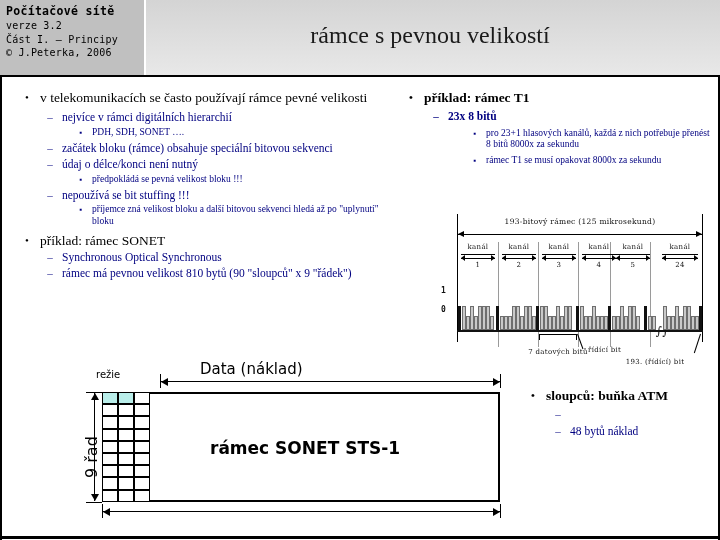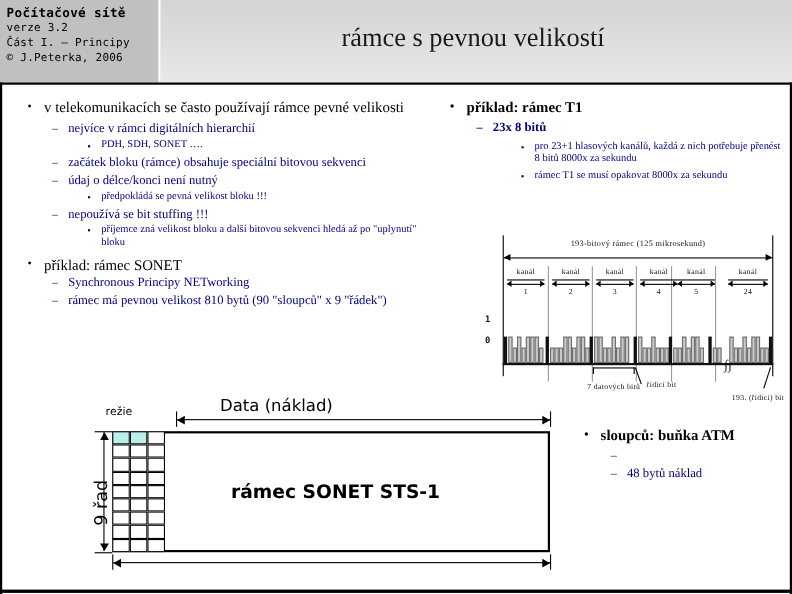--- a/index.html
+++ b/index.html
@@ -59,21 +59,21 @@
 
   
   .t1fig{
     position:absolute;left:405px;top:212px;width:308px;height:162px;
     background:#fff;
     font-family:"DejaVu Serif","Liberation Serif",serif;
     color:#111;
   }
   .t1-vline{position:absolute;width:1px;background:#000;}
   .t1-tick{position:absolute;width:1px;background:#9a9a9a;}
-  .t1-lbl{position:absolute;font-size:7px;text-align:center;white-space:nowrap;letter-spacing:.3px;font-family:Liberation Serif, serif;}
+  .t1-lbl{position:absolute;font-size:7px;text-align:center;white-space:nowrap;letter-spacing:.3px;}
   .t1-arrow{position:absolute;height:1px;background:#000;}
   .t1-arrow:before,.t1-arrow:after{
     content:"";position:absolute;top:-3px;border-top:3.5px solid transparent;
     border-bottom:3.5px solid transparent;
   }
   .t1-arrow:before{left:0;border-right:6px solid #000;}
   .t1-arrow:after{right:0;border-left:6px solid #000;}
   .t1-arrow.sm:before{border-right-width:4px;}
   .t1-arrow.sm:after{border-left-width:4px;}
   .chbar{position:absolute;height:1px;background:#000;top:0;}
@@ -176,21 +176,21 @@
       <span class="tx">příjemce zná velikost bloku a další bitovou sekvenci hledá až po "uplynutí" bloku</span>
     </div>
 
     <div class="row b lvl1" style="margin-bottom:3px;">
       <span class="mk mk1">•</span>
       <span class="tx">příklad: rámec SONET</span>
     </div>
 
     <div class="row b lvl2" style="padding-left:24px;margin-bottom:2px;">
       <span class="mk mk2">–</span>
-      <span class="tx">Synchronous Principy NETworking</span>
+      <span class="tx">Synchronous Optical Synchronous</span>
     </div>
 
     <div class="row b lvl2" style="padding-left:24px;">
       <span class="mk mk2">–</span>
       <span class="tx">rámec má pevnou velikost 810 bytů (90 "sloupců" x 9 "řádek")</span>
     </div>
   </div>
 
   <div class="col" style="left:398px;top:90px;width:316px;">
 
@@ -332,21 +332,21 @@
       <div class="bitblk" style="left:294px;bottom:44px;height:24px;"></div>
     </div>
 
     <div class="brace" style="left:134px;top:122px;width:36px;"></div>
     <div class="t1-lbl" style="left:112px;top:135px;width:82px;line-height:10px;white-space:normal;">7  datových bitů</div>
 
     <div style="position:absolute;left:172px;top:122px;width:1px;height:16px;background:#000;transform:rotate(-20deg);transform-origin:top;"></div>
     <div class="t1-lbl" style="left:183px;top:134px;width:60px;text-align:left;">řídící  bit</div>
 
     <div style="position:absolute;left:295px;top:122px;width:1px;height:20px;background:#000;transform:rotate(18deg);transform-origin:top;"></div>
-    <div class="t1-lbl" style="left:218px;top:146px;width:90px;text-align:right;">193.  (řídící)  bit</div>
+    <div class="t1-lbl" style="left:205px;top:146px;width:90px;text-align:center;">193.  (řídící)  bit</div>
   </div>
 
   <div class="col" style="left:520px;top:388px;width:196px;">
     <div class="row b lvl1 bold" style="margin-bottom:5px;">
       <span class="mk mk1">•</span>
       <span class="tx">sloupců: buňka ATM</span>
     </div>
     <div class="row b lvl2" style="padding-left:26px;margin-bottom:3px;">
       <span class="mk mk2">–</span>
     </div>

